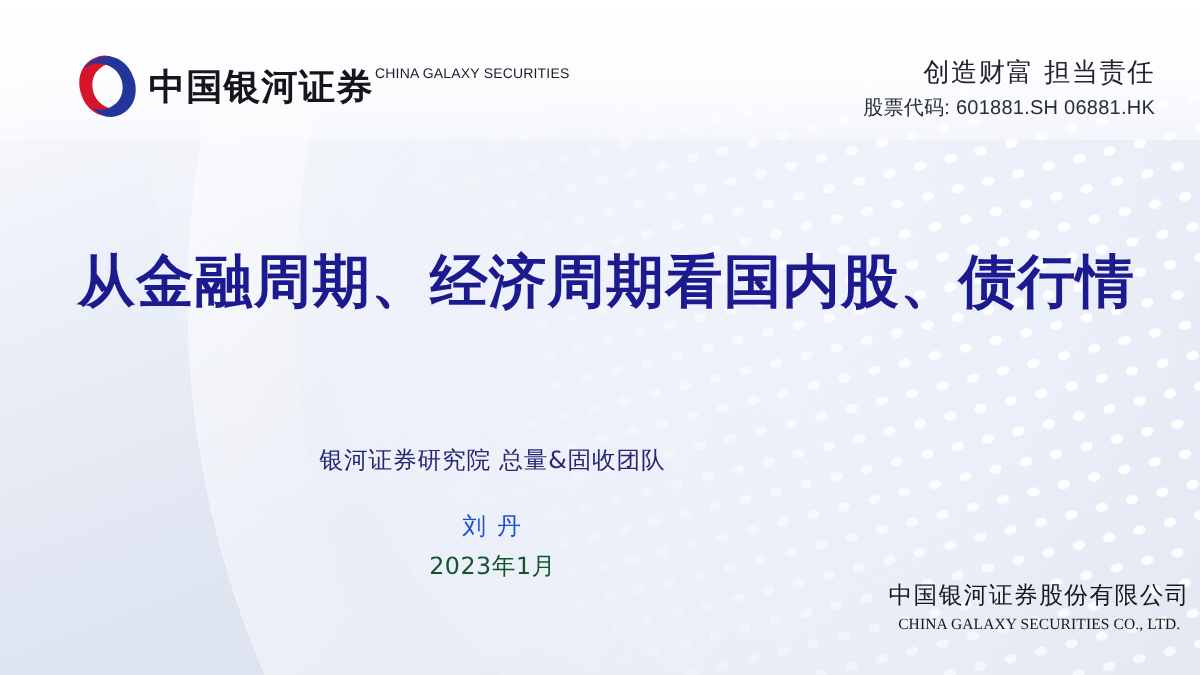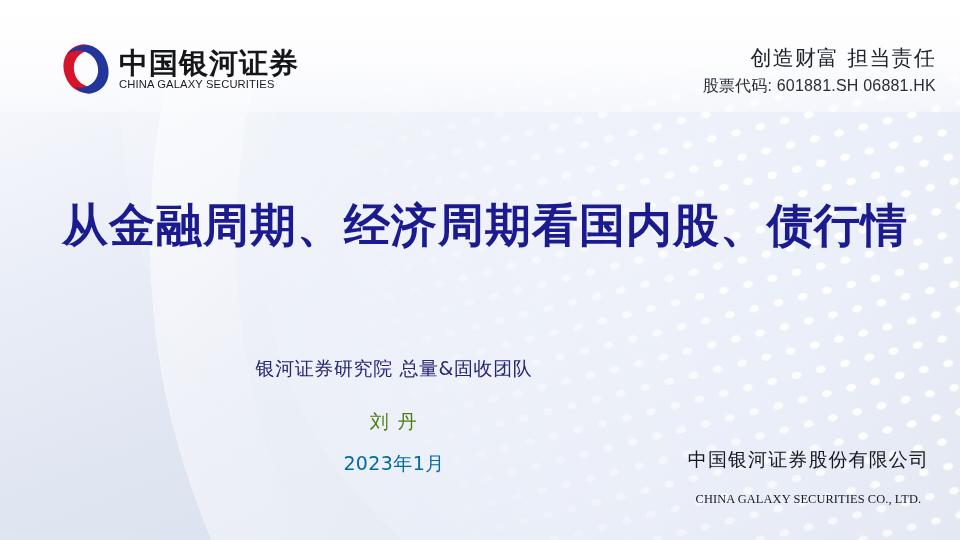--- a/index.html
+++ b/index.html
@@ -97,42 +97,42 @@
   
   .logo-block {
     position: absolute;
     left: 62px;
     top: 41px;
     display: flex;
     align-items: center;
     gap: 9px;
   }
   .logo-mark { width: 48px; height: 56px; }
-  .logo-words { display: flex; flex-direction: column; gap: 1px; }
+  .logo-words { display: flex; flex-direction: row; gap: 1px; }
   .logo-cn {
     font-family: "DejaVu Sans", sans-serif;
     font-size: 29px;
     font-weight: 700;
     letter-spacing: 1px;
     color: #15161a;
     line-height: 1.05;
   }
   .logo-en {
     font-family: "Liberation Sans", sans-serif;
     font-size: 11.2px;
     font-weight: 400;
     letter-spacing: 0.15px;
     color: #1b1c21;
     line-height: 1;
   }
 
   
   .slogan-block {
     position: absolute;
-    right: 24px;
+    right: 36px;
     top: 45px;
     text-align: right;
   }
   .slogan {
     font-family: "DejaVu Sans", sans-serif;
     font-size: 21px;
     color: #20242c;
     letter-spacing: 1.2px;
     line-height: 1.25;
     white-space: nowrap;
@@ -174,50 +174,50 @@
     font-family: "DejaVu Sans", sans-serif;
     font-size: 19px;
     color: #262673;
     letter-spacing: 0.6px;
     line-height: 1.3;
   }
   .sub-author {
     margin-top: 28px;
     font-family: "DejaVu Sans", sans-serif;
     font-size: 19px;
-    color: #4d7c0f;
+    color: #1d4ed8;
     letter-spacing: 1.5px;
     line-height: 1.3;
   }
   .sub-date {
-    margin-top: 18px;
-    font-family: "DejaVu Sans", sans-serif;
-    font-size: 19px;
-    color: #0369a1;
+    margin-top: 8px;
+    font-family: "DejaVu Sans", sans-serif;
+    font-size: 19px;
+    color: #14532d;
     letter-spacing: 0.4px;
     line-height: 1.3;
   }
 
   
   .footer-block {
     position: absolute;
-    right: 31px;
+    right: 8px;
     bottom: 33px;
     text-align: center;
   }
   .footer-cn {
     font-family: "DejaVu Serif", "Liberation Serif", serif;
     font-size: 19px;
     color: #16181d;
     letter-spacing: 1.1px;
     line-height: 1.25;
     white-space: nowrap;
   }
   .footer-en {
-    margin-top: 20px;
+    margin-top: 3px;
     font-family: "Liberation Serif", "DejaVu Serif", serif;
     font-size: 12.4px;
     color: #16181d;
     letter-spacing: 0.1px;
     white-space: nowrap;
   }
 </style>
 </head>
 <body>
 

